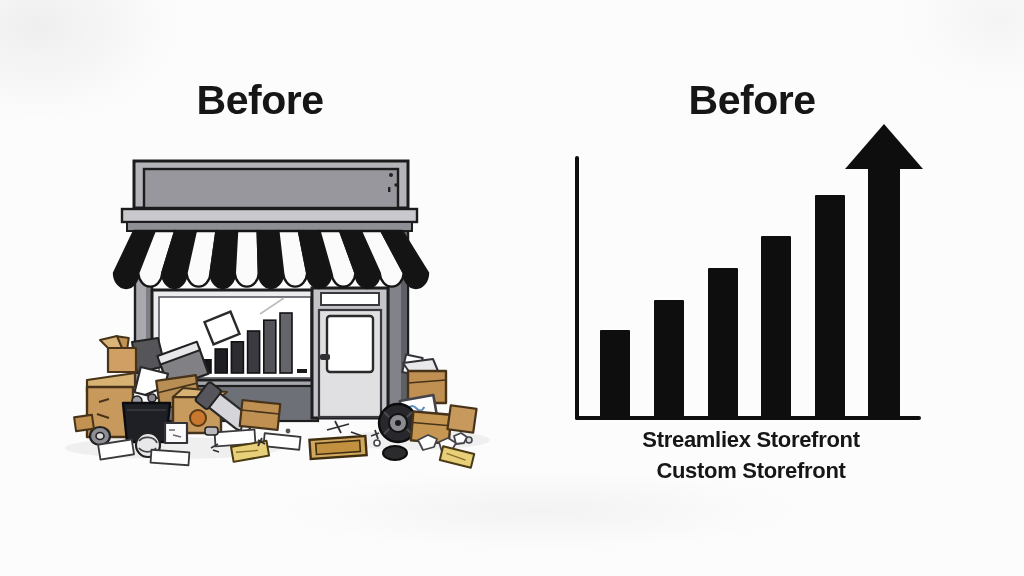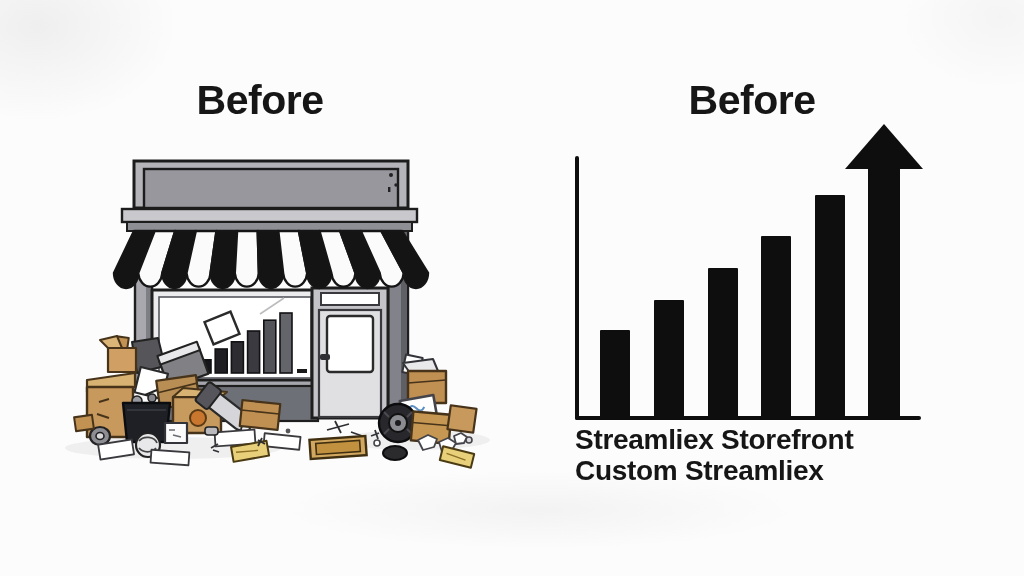--- a/index.html
+++ b/index.html
@@ -15,22 +15,22 @@
   
   .chart{position:absolute;left:575px;top:120px;width:352px;height:300px;}
   .y-axis{position:absolute;left:0;top:36px;width:4px;height:264px;background:#0e0e0e;border-radius:2px;}
   .x-axis{position:absolute;left:0;top:296px;width:346px;height:4px;background:#0e0e0e;border-radius:2px;}
   .bars{position:absolute;inset:0;}
   .bar{position:absolute;bottom:2px;width:30px;background:#0e0e0e;border-radius:1px;}
   .arrow{position:absolute;bottom:2px;left:270px;width:78px;display:flex;flex-direction:column;align-items:center;}
   .arrow-head{width:0;height:0;border-left:39px solid transparent;border-right:39px solid transparent;
               border-bottom:45px solid #0e0e0e;}
   .arrow-shaft{width:32px;background:#0e0e0e;}
-  .caption{position:absolute;left:575px;top:424px;width:352px;text-align:left;
-           font-weight:700;font-size:28px;line-height:31px;color:#161616;letter-spacing:-0.3px;}
+  .caption{position:absolute;left:575px;top:424px;width:352px;text-align:center;
+           font-weight:700;font-size:22px;line-height:31px;color:#161616;letter-spacing:-0.3px;}
 </style>
 </head>
 <body>
 
 <div class="stage">
 
   <div class="smudge" style="left:0;top:0;width:190px;height:130px;background:radial-gradient(ellipse at 20% 20%,rgba(120,120,125,0.10),rgba(0,0,0,0) 65%);"></div>
   <div class="smudge" style="left:280px;top:470px;width:520px;height:80px;background:radial-gradient(ellipse at 50% 50%,rgba(120,120,125,0.07),rgba(0,0,0,0) 70%);"></div>
   <div class="smudge" style="left:900px;top:0;width:124px;height:90px;background:radial-gradient(ellipse at 80% 20%,rgba(120,120,125,0.06),rgba(0,0,0,0) 70%);"></div>
 
@@ -245,17 +245,17 @@
           <div class="bar" style="left: 240px; height: 223px; background: rgb(14, 14, 14);"></div>
         </div>
       <div class="arrow">
         <div class="arrow-head" style="border-bottom-color: rgb(14, 14, 14);"></div>
         <div class="arrow-shaft" style="background: rgb(14, 14, 14); height: 249px;"></div>
       </div>
     </div>
 
     <div class="caption">
       <div>Streamliex Storefront</div>
-      <div>Custom Streamliex</div>
+      <div>Custom Storefront</div>
     </div>
   </section>
 
 </div>
 
 </body></html>

